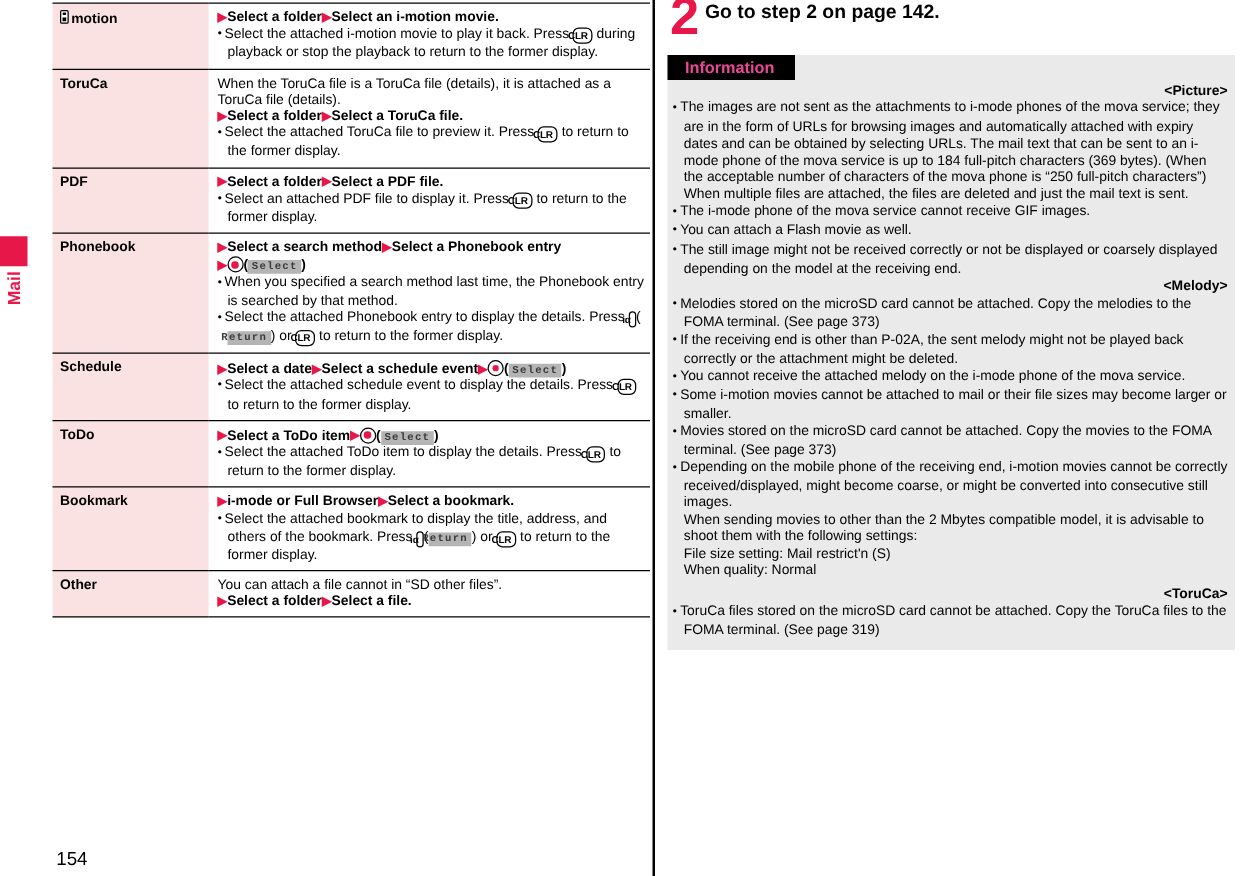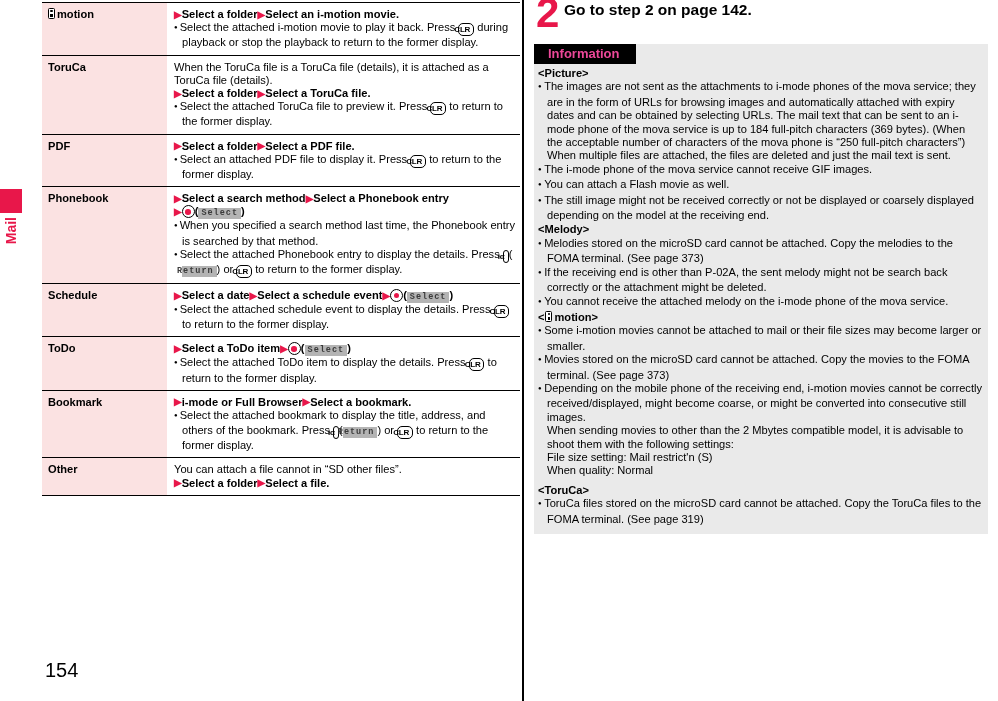--- a/index.html
+++ b/index.html
@@ -45,22 +45,22 @@
     text-orientation: mixed;
     transform: rotate(180deg);
     letter-spacing: 0px;
     line-height: 22px;
     text-align: left;
   }
 
   
   .page-number {
     position: absolute;
-    left: 45px; top: 659px;
-    font-size: 20px;
+    left: 45px; top: 679px;
+    font-size: 15px;
     color: #000;
   }
 
   
   .ltable {
     position: absolute;
     left: 42px; top: 2px;
     width: 478px;
     border-collapse: collapse;
     border-top: 1.6px solid #000;
@@ -225,20 +225,21 @@
     font-weight: bold;
     padding: 2px 16px 3px 14px;
     line-height: 15px;
     z-index: 3;
   }
   .info-sec {
     font-size: 11.1px;
     font-weight: bold;
     line-height: 13.4px;
     margin: 1px 0 0 0;
+    text-align: right;
   }
   .info-sec.spaced { margin-top: 6px; }
   .info-bullet {
     font-size: 11.1px;
     line-height: 13.4px;
     padding-left: 9px;
     text-indent: -9px;
     margin: 0;
   }
   .info-bullet::before {
@@ -344,23 +345,22 @@
   <div class="info-box">
     <div id="info-body">
         <div class="info-sec">&lt;Picture&gt;</div>
         <div class="info-bullet">The images are not sent as the attachments to i-mode phones of the mova service; they are in the form of URLs for browsing images and automatically attached with expiry dates and can be obtained by selecting URLs. The mail text that can be sent to an i-mode phone of the mova service is up to 184 full-pitch characters (369 bytes). (When the acceptable number of characters of the mova phone is “250 full-pitch characters”)</div>
         <div class="info-cont">When multiple files are attached, the files are deleted and just the mail text is sent.</div>
         <div class="info-bullet">The i-mode phone of the mova service cannot receive GIF images.</div>
         <div class="info-bullet">You can attach a Flash movie as well.</div>
         <div class="info-bullet">The still image might not be received correctly or not be displayed or coarsely displayed depending on the model at the receiving end.</div>
         <div class="info-sec">&lt;Melody&gt;</div>
         <div class="info-bullet">Melodies stored on the microSD card cannot be attached. Copy the melodies to the FOMA terminal. (See page 373)</div>
-        <div class="info-bullet">If the receiving end is other than P-02A, the sent melody might not be search back correctly or the attachment might be deleted.</div>
+        <div class="info-bullet">If the receiving end is other than P-02A, the sent melody might not be played back correctly or the attachment might be deleted.</div>
         <div class="info-bullet">You cannot receive the attached melody on the i-mode phone of the mova service.</div>
-        <div class="info-sec">&lt;<span class="imotion-icon"></span>motion&gt;</div>
         <div class="info-bullet">Some i-motion movies cannot be attached to mail or their file sizes may become larger or smaller.</div>
         <div class="info-bullet">Movies stored on the microSD card cannot be attached. Copy the movies to the FOMA terminal. (See page 373)</div>
         <div class="info-bullet">Depending on the mobile phone of the receiving end, i-motion movies cannot be correctly received/displayed, might become coarse, or might be converted into consecutive still images.</div>
         <div class="info-cont">When sending movies to other than the 2 Mbytes compatible model, it is advisable to shoot them with the following settings:</div>
         <div class="info-cont">File size setting: Mail restrict'n (S)</div>
         <div class="info-cont">When quality: Normal</div>
         <div class="info-sec spaced">&lt;ToruCa&gt;</div>
         <div class="info-bullet">ToruCa files stored on the microSD card cannot be attached. Copy the ToruCa files to the FOMA terminal. (See page 319)</div>
       </div>
   </div>

